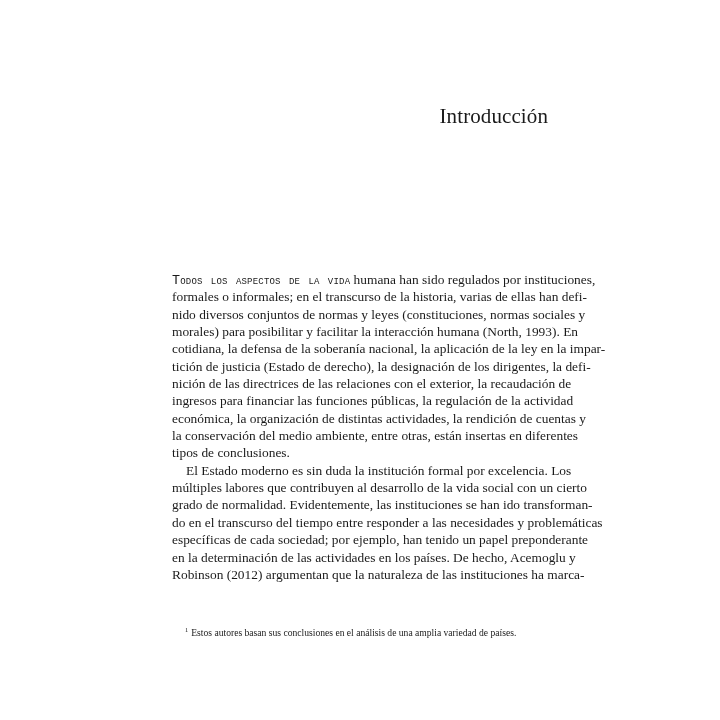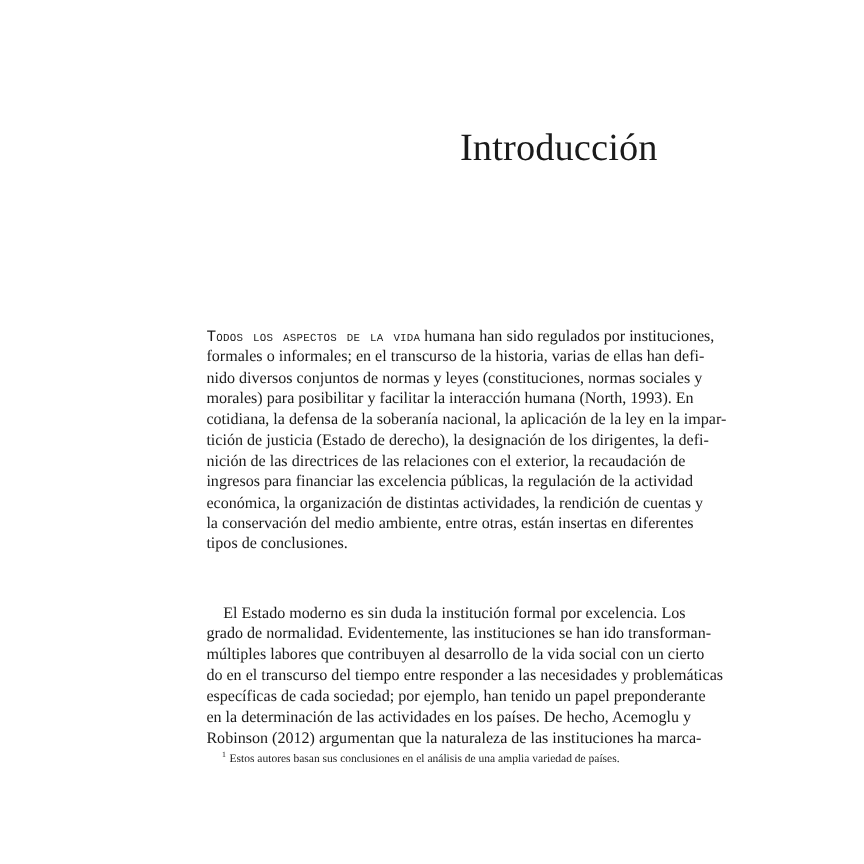--- a/index.html
+++ b/index.html
@@ -1,50 +1,50 @@
 <!DOCTYPE html>
 <html><head>
 <meta charset="utf-8">
 <style>
   html, body { margin: 0; padding: 0; background: #ffffff; }
   body { width: 720px; height: 720px; position: relative; overflow: hidden;
          font-family: "Liberation Serif", "DejaVu Serif", serif; color: #1a1a1a; }
-  .title { position: absolute; top: 104px; right: 172px; font-size: 32px; font-weight: normal;
+  .title { position: absolute; top: 104px; right: 172px; font-size: 21px; font-weight: normal;
            margin: 0; letter-spacing: 0.1px; color: #1a1a1a; }
   .body-text { position: absolute; left: 172px; top: 271px; width: 378px; font-size: 13.4px;
                line-height: 17.35px; }
   .line { display: block; white-space: nowrap; text-align: justify; text-align-last: justify; height: 17.35px; }
   .line.last { text-align-last: left; }
-  .line.indent { padding-left: 14px; margin-top: 40px; }
+  .line.indent { padding-left: 14px; }
   .sc { font-variant: small-caps; letter-spacing: 0.2px; font-family: Liberation Mono, monospace; }
   sup { font-size: 8px; line-height: 0; vertical-align: 5px; }
   .footnote { position: absolute; left: 185px; top: 627px; font-size: 9.6px; white-space: nowrap; }
   .footnote sup { font-size: 6.5px; vertical-align: 4px; margin-right: 3px; }
 </style>
 </head>
 <body>
 
 <h1 class="title">Introducción</h1>
 
 <div class="body-text">
   <span class="line"><span class="sc">Todos los aspectos de la vida</span><span> humana han sido regulados por instituciones,</span></span>
   <span class="line">formales o informales; en el transcurso de la historia, varias de ellas han defi-</span>
   <span class="line">nido diversos conjuntos de normas y leyes (constituciones, normas sociales y</span>
   <span class="line">morales) para posibilitar y facilitar la interacción humana (North, 1993). En</span>
   <span class="line">cotidiana, la defensa de la soberanía nacional, la aplicación de la ley en la impar-</span>
   <span class="line">tición de justicia (Estado de derecho), la designación de los dirigentes, la defi-</span>
   <span class="line">nición de las directrices de las relaciones con el exterior, la recaudación de</span>
-  <span class="line">ingresos para financiar las excelencia públicas, la regulación de la actividad</span>
+  <span class="line">ingresos para financiar las funciones públicas, la regulación de la actividad</span>
   <span class="line">económica, la organización de distintas actividades, la rendición de cuentas y</span>
   <span class="line">la conservación del medio ambiente, entre otras, están insertas en diferentes</span>
   <span class="line last">tipos de conclusiones.</span>
 
   <span class="line indent">El Estado moderno es sin duda la institución formal por excelencia. Los</span>
+  <span class="line">múltiples labores que contribuyen al desarrollo de la vida social con un cierto</span>
   <span class="line">grado de normalidad. Evidentemente, las instituciones se han ido transforman-</span>
-  <span class="line">múltiples labores que contribuyen al desarrollo de la vida social con un cierto</span>
   <span class="line">do en el transcurso del tiempo entre responder a las necesidades y problemáticas</span>
   <span class="line">específicas de cada sociedad; por ejemplo, han tenido un papel preponderante</span>
   <span class="line">en la determinación de las actividades en los países. De hecho, Acemoglu y</span>
   <span class="line">Robinson (2012) argumentan que la naturaleza de las instituciones ha marca-</span>
 </div>
 
 <div class="footnote">
   <sup>1</sup><span>Estos autores basan sus conclusiones en el análisis de una amplia variedad de países.</span>
 </div>
 

